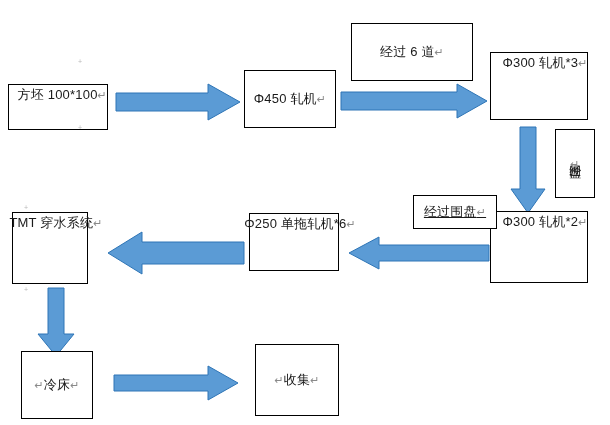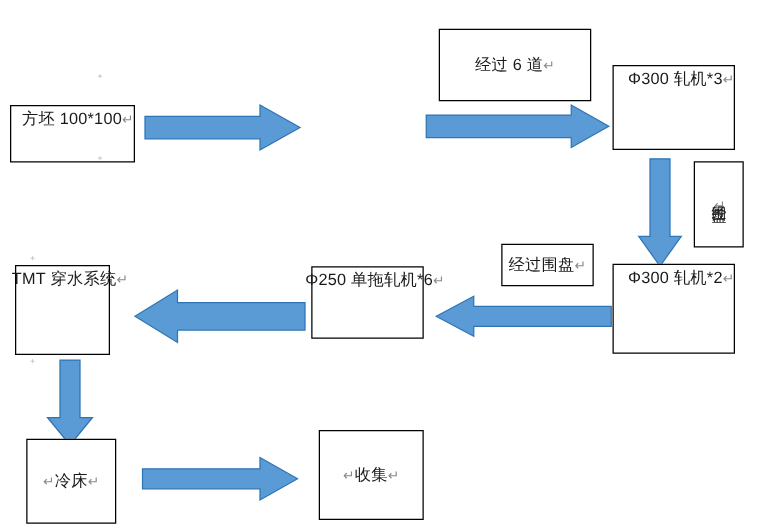--- a/index.html
+++ b/index.html
@@ -82,20 +82,23 @@
   </div>
   <span class="crop" style="left:78px; top:58px;">+</span>
   <span class="crop" style="left:78px; top:124px;">+</span>
 
   <div class="arrow" style="left:116px; top:84px;">
     <svg width="124" height="36" viewBox="0 0 124 36">
       <polygon points="0,9 92,9 92,0 124,18 92,36 92,27 0,27" fill="#5B9BD5" stroke="#2E75B6" stroke-width="1"></polygon>
     </svg>
   </div>
 
+  <div class="box center" style="left:244px; top:70px; width:92px; height:58px;">
+    <span class="ln">Φ450 轧机<span class="pilcrow">↵</span></span>
+  </div>
 
   <div class="box center" style="left:351px; top:23px; width:122px; height:58px;">
     <span class="ln">经过 6 道<span class="pilcrow">↵</span></span>
   </div>
 
   <div class="arrow" style="left:341px; top:84px;">
     <svg width="146" height="34" viewBox="0 0 146 34">
       <polygon points="0,8 116,8 116,0 146,17 116,34 116,26 0,26" fill="#5B9BD5" stroke="#2E75B6" stroke-width="1"></polygon>
     </svg>
   </div>
@@ -113,21 +116,21 @@
     <svg width="34" height="86" viewBox="0 0 34 86">
       <polygon points="9,0 25,0 25,62 34,62 17,86 0,62 9,62" fill="#5B9BD5" stroke="#2E75B6" stroke-width="1"></polygon>
     </svg>
   </div>
 
   <div class="box left pad-l" style="left:490px; top:211px; width:98px; height:72px;">
     <span class="ln">Φ300 轧机</span>
     <span class="ln">*2<span class="pilcrow">↵</span></span>
   </div>
 
-  <div class="box center" style="left:401px; top:195px; width:74px; height:34px;">
+  <div class="box center" style="left:413px; top:195px; width:84px; height:34px;text-decoration:underline;">
     <span class="ln">经过围盘<span class="pilcrow">↵</span></span>
   </div>
 
   <div class="arrow" style="left:349px; top:237px;">
     <svg width="140" height="32" viewBox="0 0 140 32">
       <polygon points="0,16 30,0 30,8 140,8 140,24 30,24 30,32" fill="#5B9BD5" stroke="#2E75B6" stroke-width="1"></polygon>
     </svg>
   </div>
 
   <div class="box left pad-l" style="left:249px; top:213px; width:90px; height:58px;">

